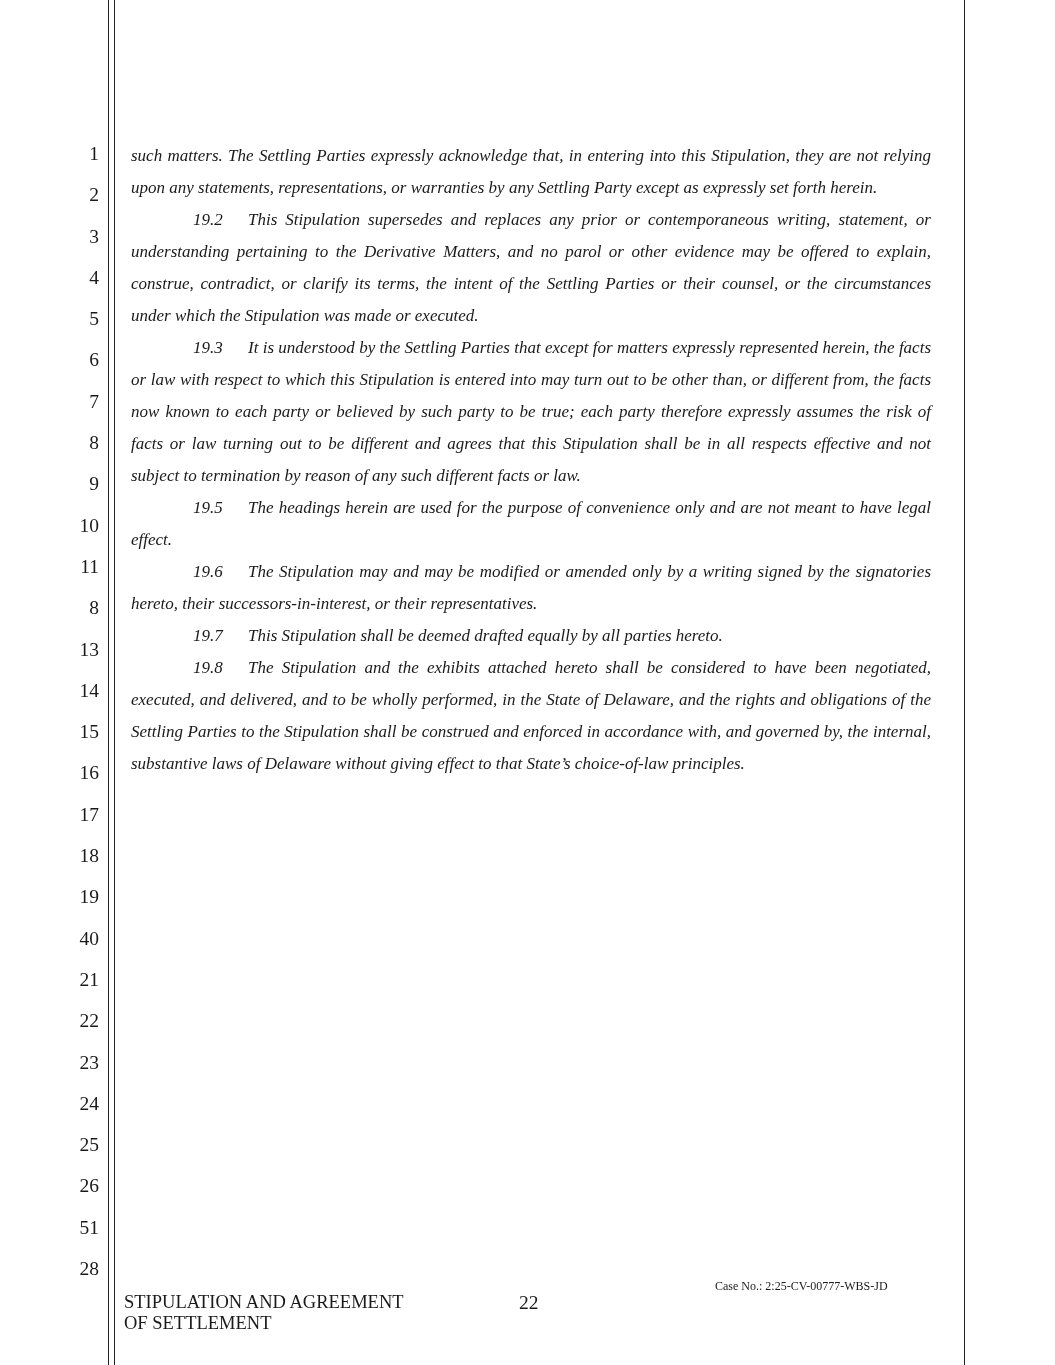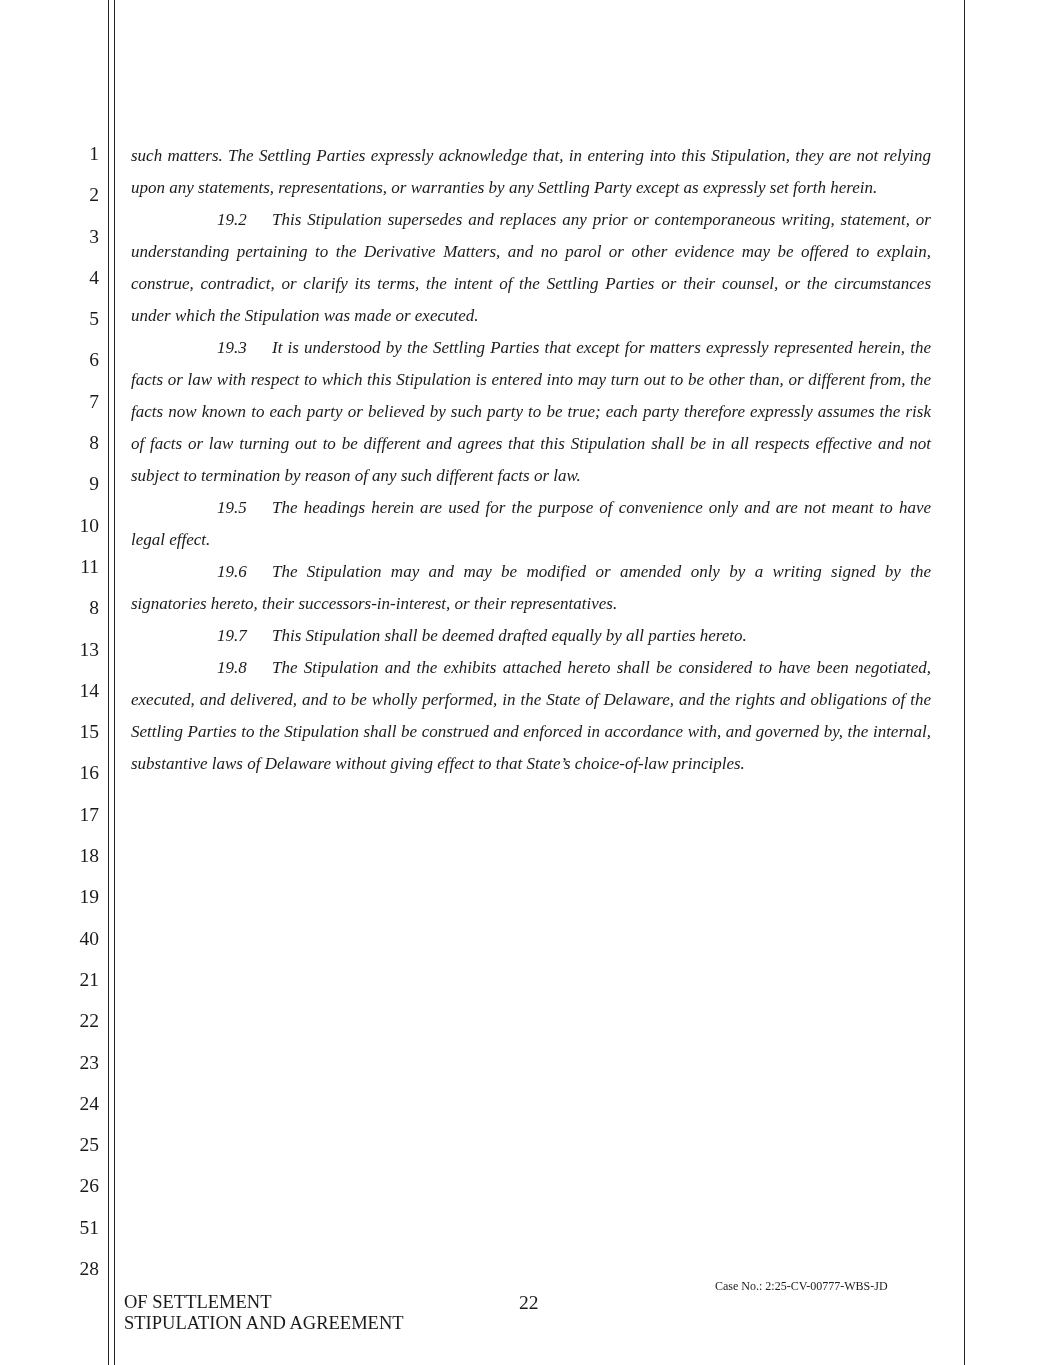--- a/index.html
+++ b/index.html
@@ -18,21 +18,21 @@
       font-size: 19.5px; text-align: right;
     }
     .line-numbers div { height: 41.3px; line-height: 28px; }
 
     .body-text {
       position: absolute; left: 131px; width: 800px; top: 140px;
       font-size: 17px; line-height: 32px; text-align: justify; font-style: italic;
     }
     .para { margin: 0; }
     .para.indent { text-indent: 62px; }
-    .sec-num { display: inline-block; width: 55px; text-indent: 0; margin-left: 24px; }
+    .sec-num { display: inline-block; width: 55px; text-indent: 0; }
 
     .footer-left {
       position: absolute; left: 124px; top: 1292px;
       font-size: 18.5px; line-height: 21px;
     }
     .footer-center {
       position: absolute; left: 519px; top: 1292px;
       font-size: 19.5px; line-height: 21px;
     }
     .footer-right {
@@ -96,17 +96,17 @@
   </p>
   <p class="para indent">
     <span class="sec-num">19.7</span><span>This Stipulation shall be deemed drafted equally by all parties hereto.</span>
   </p>
   <p class="para indent">
     <span class="sec-num">19.8</span><span>The Stipulation and the exhibits attached hereto shall be considered to have been negotiated, executed, and delivered, and to be wholly performed, in the State of Delaware, and the rights and obligations of the Settling Parties to the Stipulation shall be construed and enforced in accordance with, and governed by, the internal, substantive laws of Delaware without giving effect to that State’s choice-of-law principles.</span>
   </p>
 </div>
 
 <div class="footer-left">
+  <div>STIPULATION AND AGREEMENT</div>
   <div>OF SETTLEMENT</div>
-  <div>STIPULATION AND AGREEMENT</div>
 </div>
 <div class="footer-center">22</div>
 <div class="footer-right">Case No.: 2:25-CV-00777-WBS-JD</div>
 
 </body></html>

